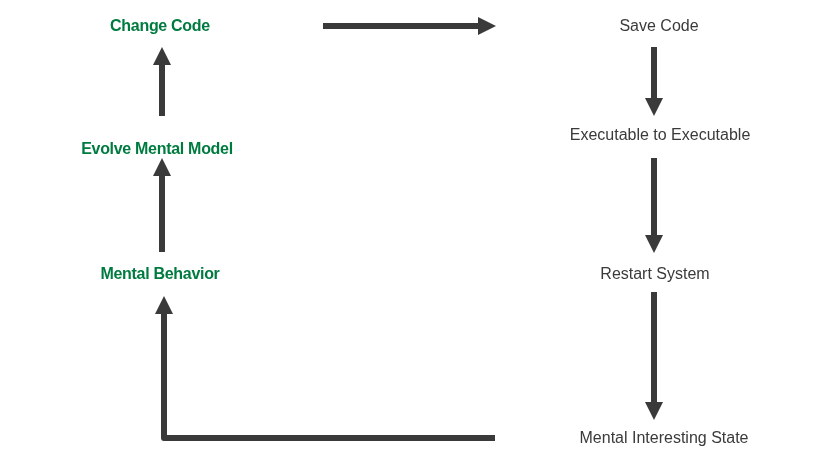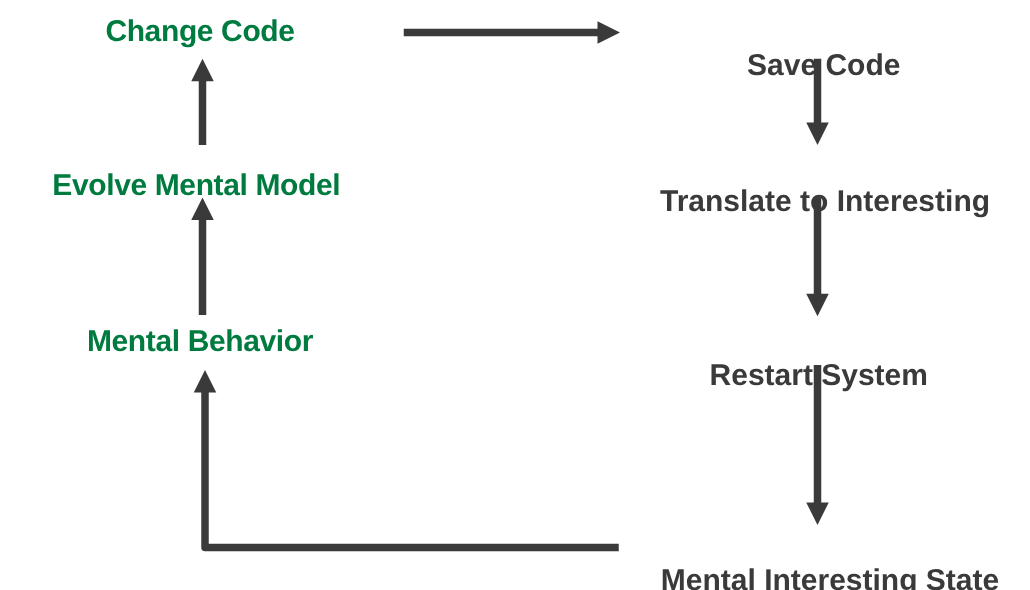--- a/index.html
+++ b/index.html
@@ -20,32 +20,31 @@
     left: 0;
     top: 0;
     width: 824px;
     height: 472px;
     color: var(--arrow, #3a3a3a);
   }
   .node {
     position: absolute;
     transform: translate(-50%, -50%);
     white-space: nowrap;
-    font-size: 24px;
+    font-size: 16px;
     line-height: 1.1;
   }
   .node.green {
     color: var(--left-text, #007b40);
     font-weight: bold;
     letter-spacing: -0.3px;
   }
   .node.gray {
     color: var(--right-text, #3a3a3a);
-    font-weight: bold;
-    margin-top: 27px;
+    font-weight: normal;
   }
 </style>
 </head>
 <body>
 
 <div class="canvas" style="--left-text: #007B40; --right-text: #3A3A3A; --arrow: #3A3A3A; --bg: #FFFFFF;">
 
   <svg class="arrow-layer" viewBox="0 0 824 472" xmlns="http://www.w3.org/2000/svg" aria-hidden="true">
 
     <g>
@@ -82,17 +81,17 @@
       <line x1="162" y1="116" x2="162" y2="64" stroke="currentColor" stroke-width="6"></line>
       <polygon points="153,65 171,65 162,47" fill="currentColor"></polygon>
     </g>
   </svg>
 
   <div class="node green" style="left:160px; top:26px;">Change Code</div>
   <div class="node green" style="left:157px; top:133px;margin-top:16px;">Evolve Mental Model</div>
   <div class="node green" style="left:160px; top:274px;">Mental Behavior</div>
 
   <div class="node gray" style="left:659px; top:26px;">Save Code</div>
-  <div class="node gray" style="left:660px; top:135px;">Translate to Interesting</div>
+  <div class="node gray" style="left:660px; top:135px;">Executable to Executable</div>
   <div class="node gray" style="left:655px; top:274px;">Restart System</div>
   <div class="node gray" style="left:664px; top:438px;">Mental Interesting State</div>
 
 </div>
 
 </body></html>

